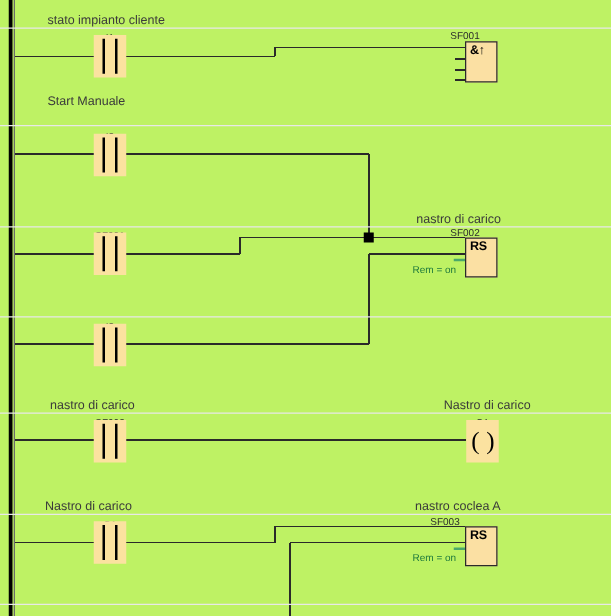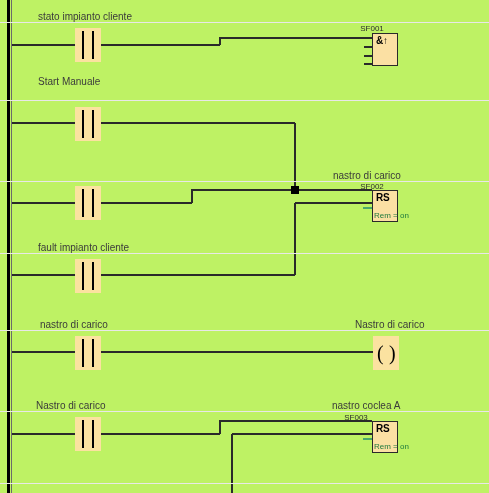--- a/index.html
+++ b/index.html
@@ -119,21 +119,20 @@
     color: #000000;
     letter-spacing: -0.3px;
   }
   
   .rem {
     position: absolute;
     font-size: 8px;
     line-height: 9px;
     color: #1f7a3d;
     white-space: nowrap;
-    margin-left: 44px;
   }
   .rem-stub {
     position: absolute;
     width: 9px;
     height: 2px;
     background: #4aa86a;
   }
 </style>
 </head>
 <body>
@@ -225,21 +224,20 @@
   </div>
 
   <div class="operand" style="left:346px; top:182px; width:52px">SF002</div>
 
   <div class="fb" style="left:372px; top:190px; width:26px; height:32px">
     <span class="fb-label">RS</span>
   </div>
   <div class="rem-stub" style="left:363px; top:207px"></div>
   <div class="rem" style="left:330px; top:211px">Rem = on</div>
 
-  <div class="comment" style="left:38px; top:242px">fault impianto cliente</div>
 
   <div class="operand" style="left:62px; top:257px; width:52px">I3</div>
 
   <div class="contact" style="left:75px; top:259px">
     <div class="bar left"></div>
     <div class="bar right"></div>
   </div>
 
   <div class="comment" style="left:40px; top:319px">nastro di carico</div>
   <div class="comment" style="left:355px; top:319px">Nastro di carico</div>

